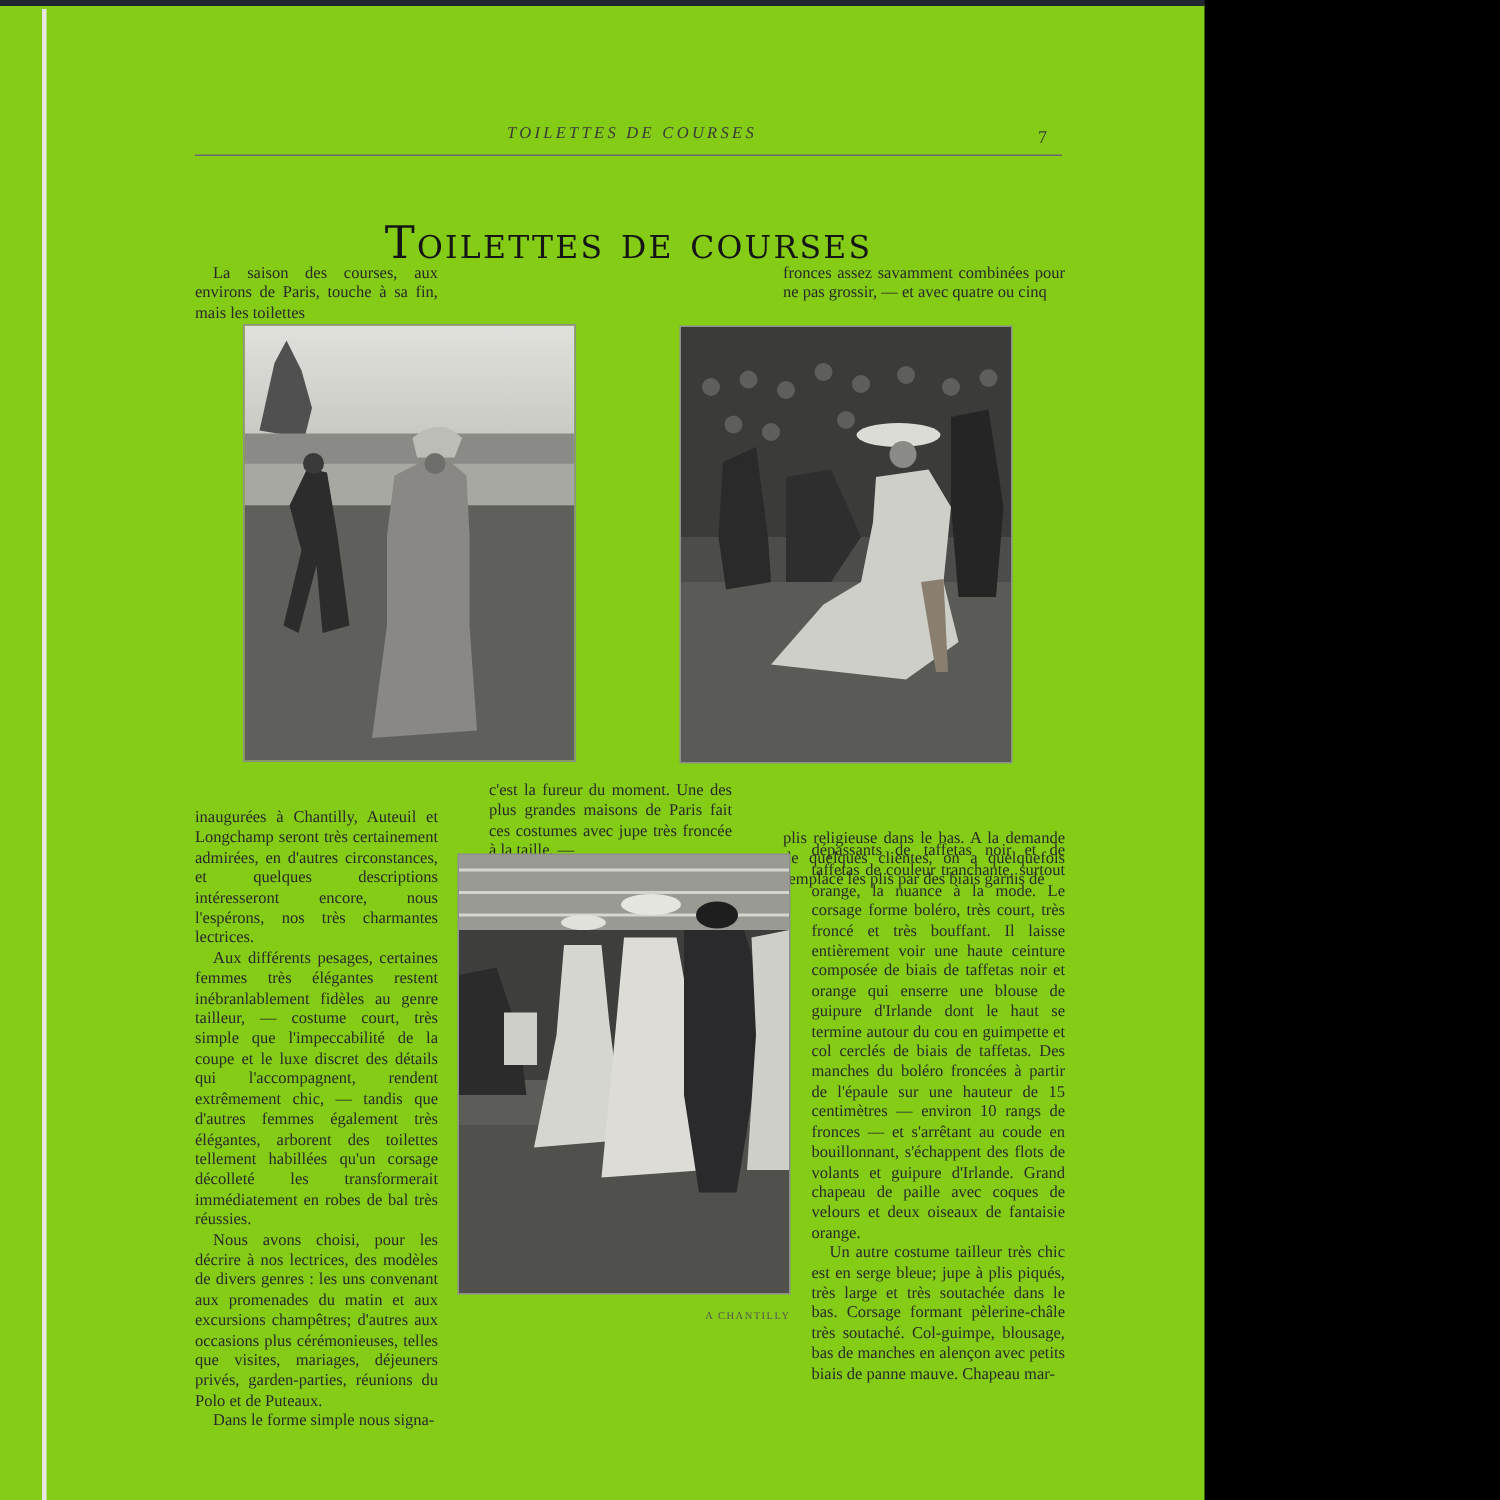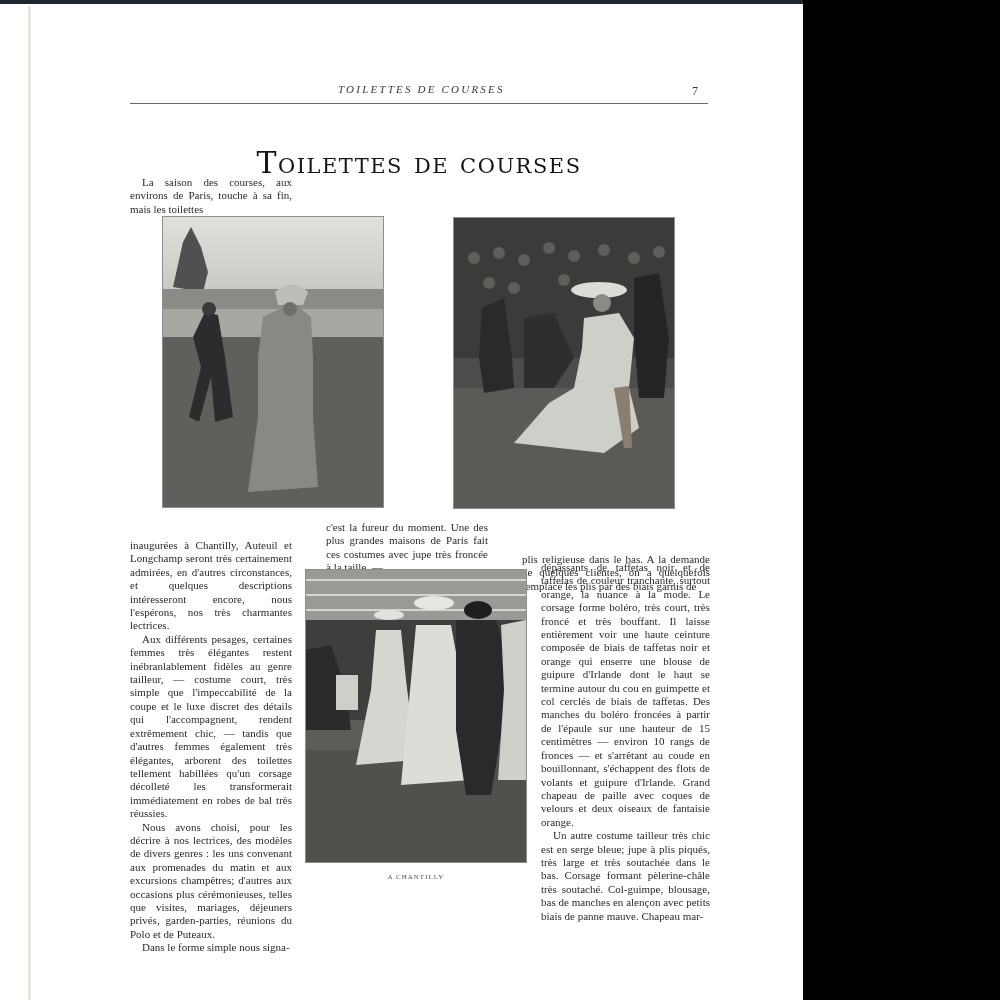--- a/index.html
+++ b/index.html
@@ -2,21 +2,21 @@
 <html><head>
   <meta charset="utf-8">
   <style>
     html, body { margin: 0; padding: 0; }
     body {
       width: 1000px; height: 1000px; position: relative; overflow: hidden;
       background: #000000;
     }
     .page {
       position: absolute; left: 0; top: 3px; width: 803px; height: 997px;
-      background: #ffffff;
+      background: #84cc16;
       text-decoration: underline;
     }
     .top-strip {
       position: absolute; left: 0; top: 0; width: 803px; height: 4px;
       background: #1f2630;
     }
     .gutter-shade {
       position: absolute; left: 28px; top: 3px; width: 3px; height: 997px;
       background: linear-gradient(to right, #e4e3de, #ecebe6);
     }
@@ -41,40 +41,43 @@
       font-family: "Liberation Serif", serif; font-size: 11px; line-height: 13.4px;
       color: #2a2a2a; text-align: justify;
     }
     .col p { margin: 0; text-indent: 12px; }
     .col p.cont { text-indent: 0; }
     .photo {
       position: absolute; box-sizing: border-box;
       border: 1px solid #8e8e8e; overflow: hidden;
     }
     .caption {
-      position: absolute; left: 305px; top: 870px; width: 222px; text-align: center;
+      position: absolute; left: 305px; top: 870px; width: 222px; text-align: right;
       font-family: "Liberation Serif", serif; font-size: 7px; letter-spacing: 1px; color: #555;
     }
   </style>
 </head>
 <body>
 
 <div class="page">
   <div class="gutter-shade"></div>
 
   <div class="running-head">
     <span class="rh-title">TOILETTES DE COURSES</span>
     <span class="rh-page">7</span>
   </div>
   <div class="rule"></div>
 
   <h1 class="title">Toilettes de courses</h1>
 
   <div class="col" style="left:130px; top:173px; width:162px;">
     <p>La saison des courses, aux environs de Paris, touche à sa fin, mais les toilettes</p>
+  </div>
+  <div class="col" style="left:522px; top:173px; width:188px;">
+    <p class="cont">fronces assez savamment combinées pour ne pas grossir, — et avec quatre ou cinq</p>
   </div>
 
   <div class="photo" style="left:162px; top:213px; width:222px; height:292px;">
     <svg width="220" height="290" viewBox="0 0 220 290">
       <defs>
         <linearGradient id="sky1" x1="0" y1="0" x2="0" y2="1">
           <stop offset="0" stop-color="#e0e0dc"></stop>
             <stop offset="1" stop-color="#c9c9c4"></stop>
         </linearGradient>
       </defs>

